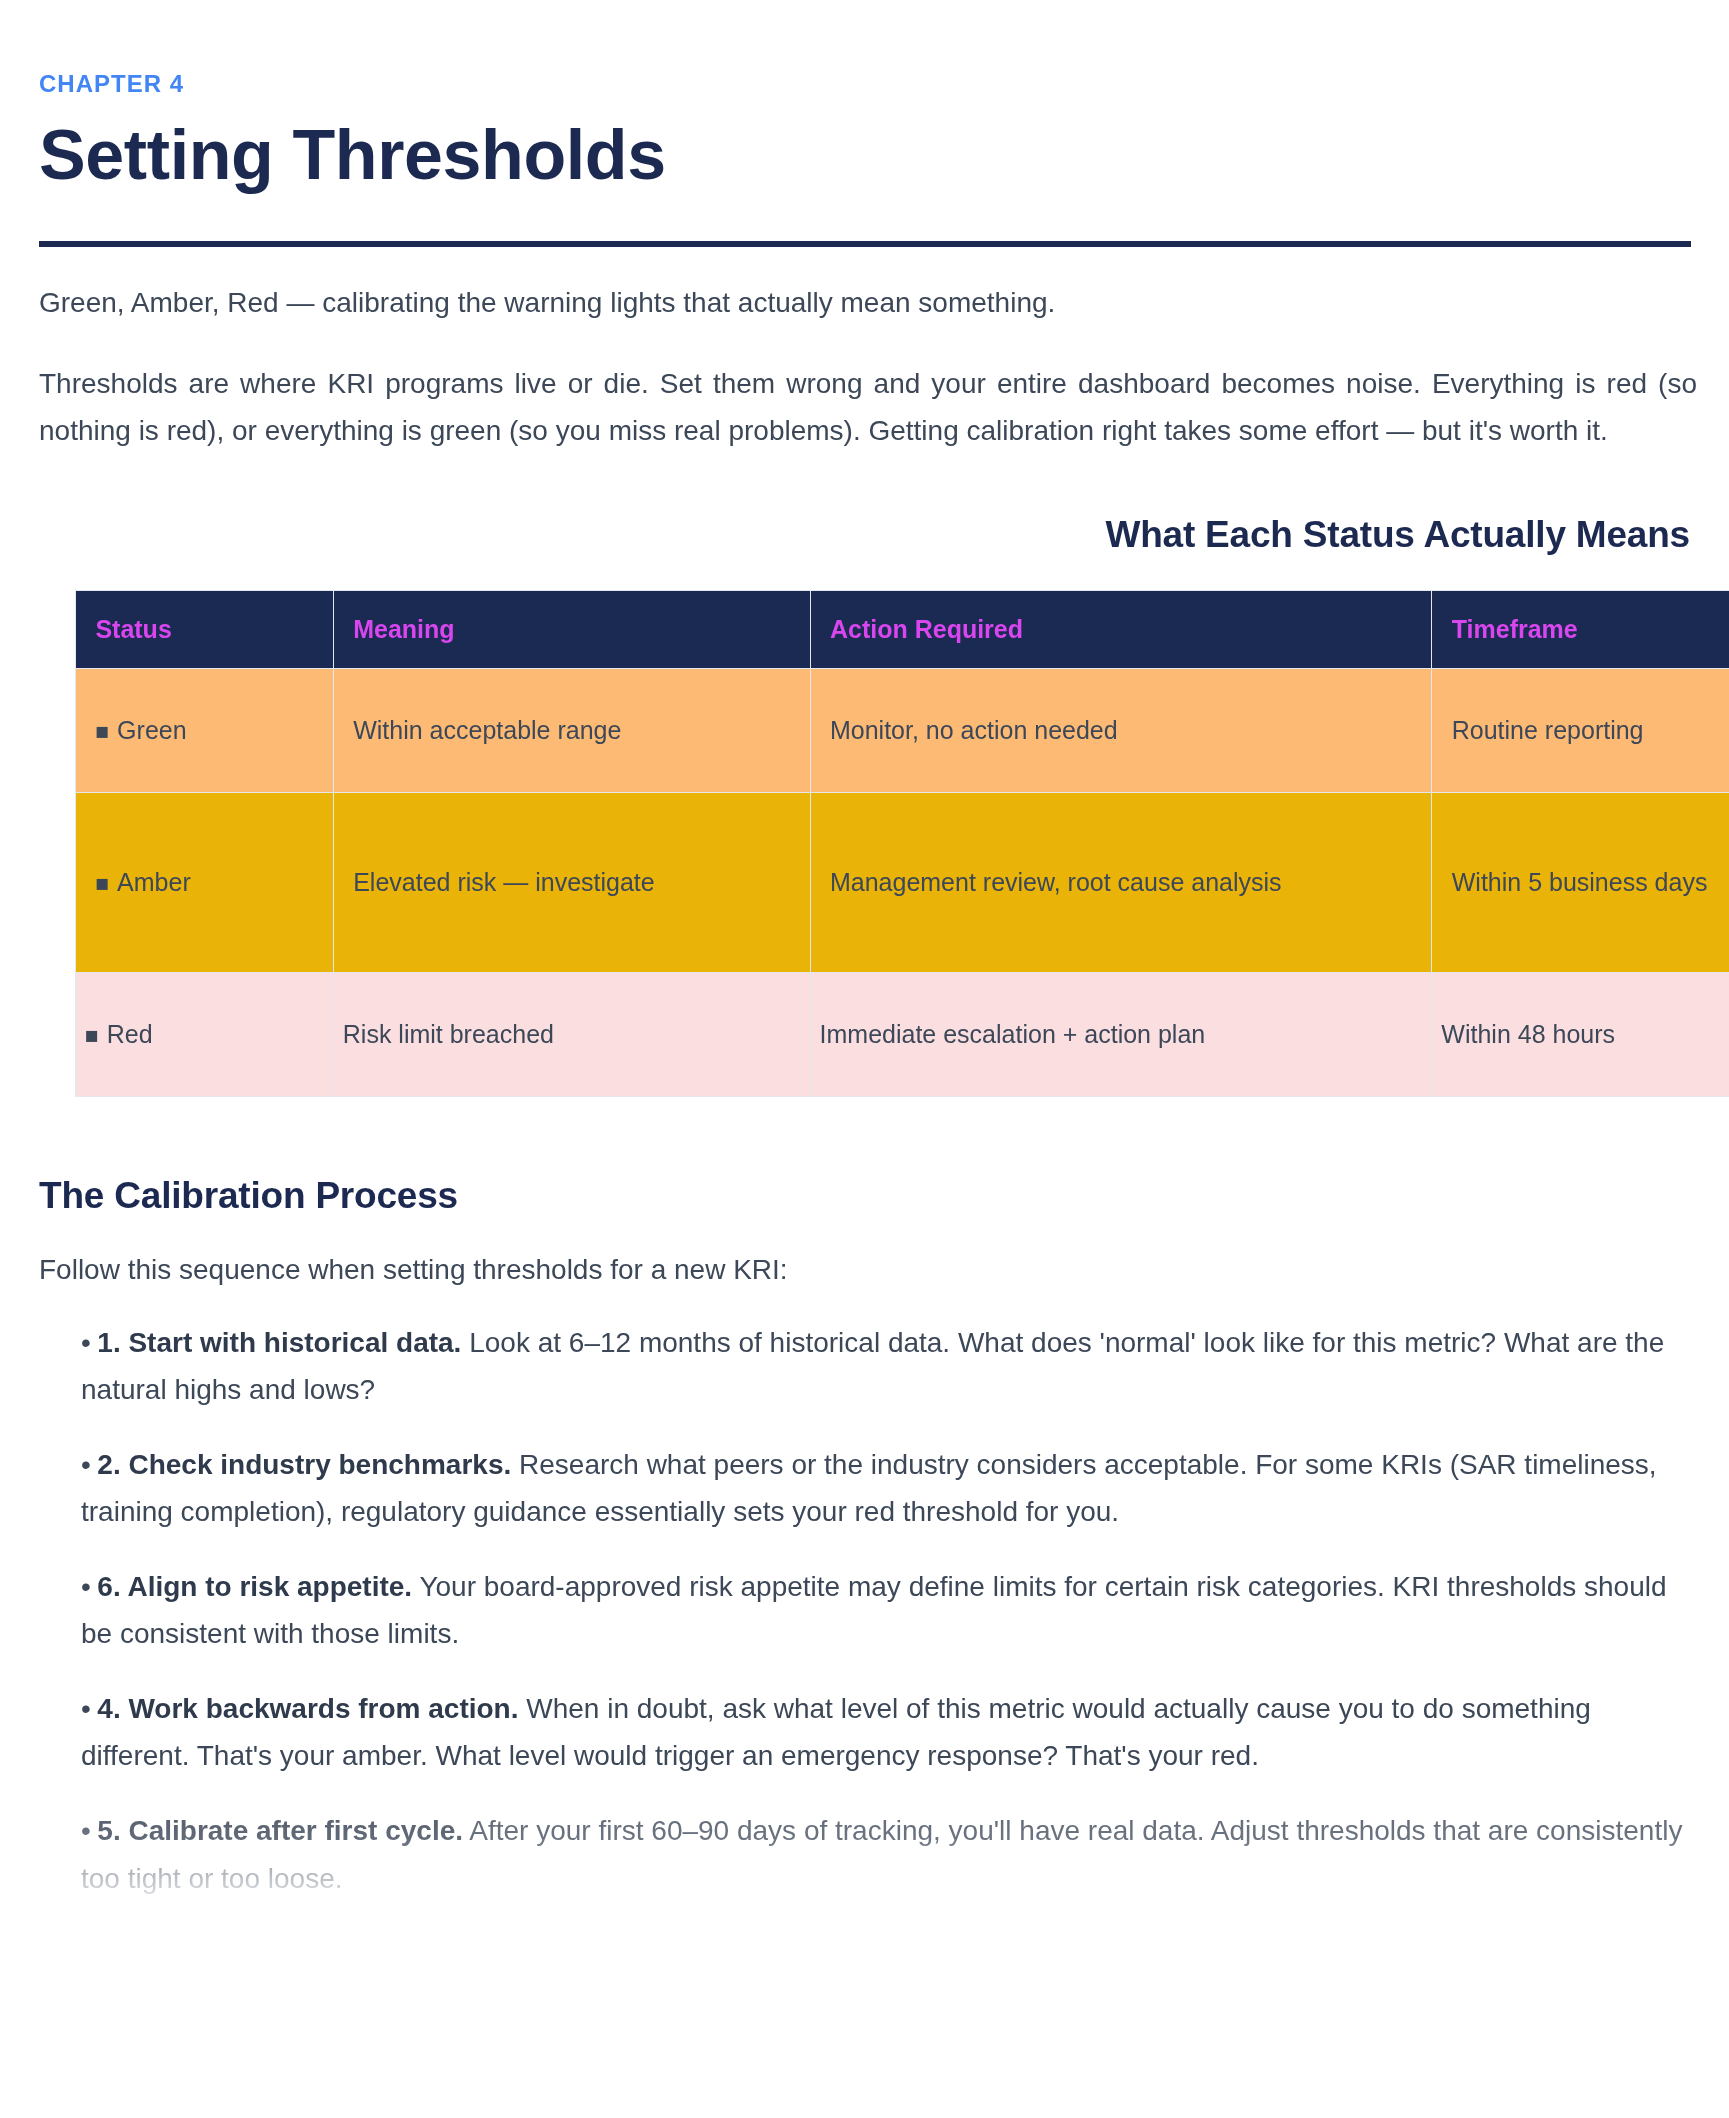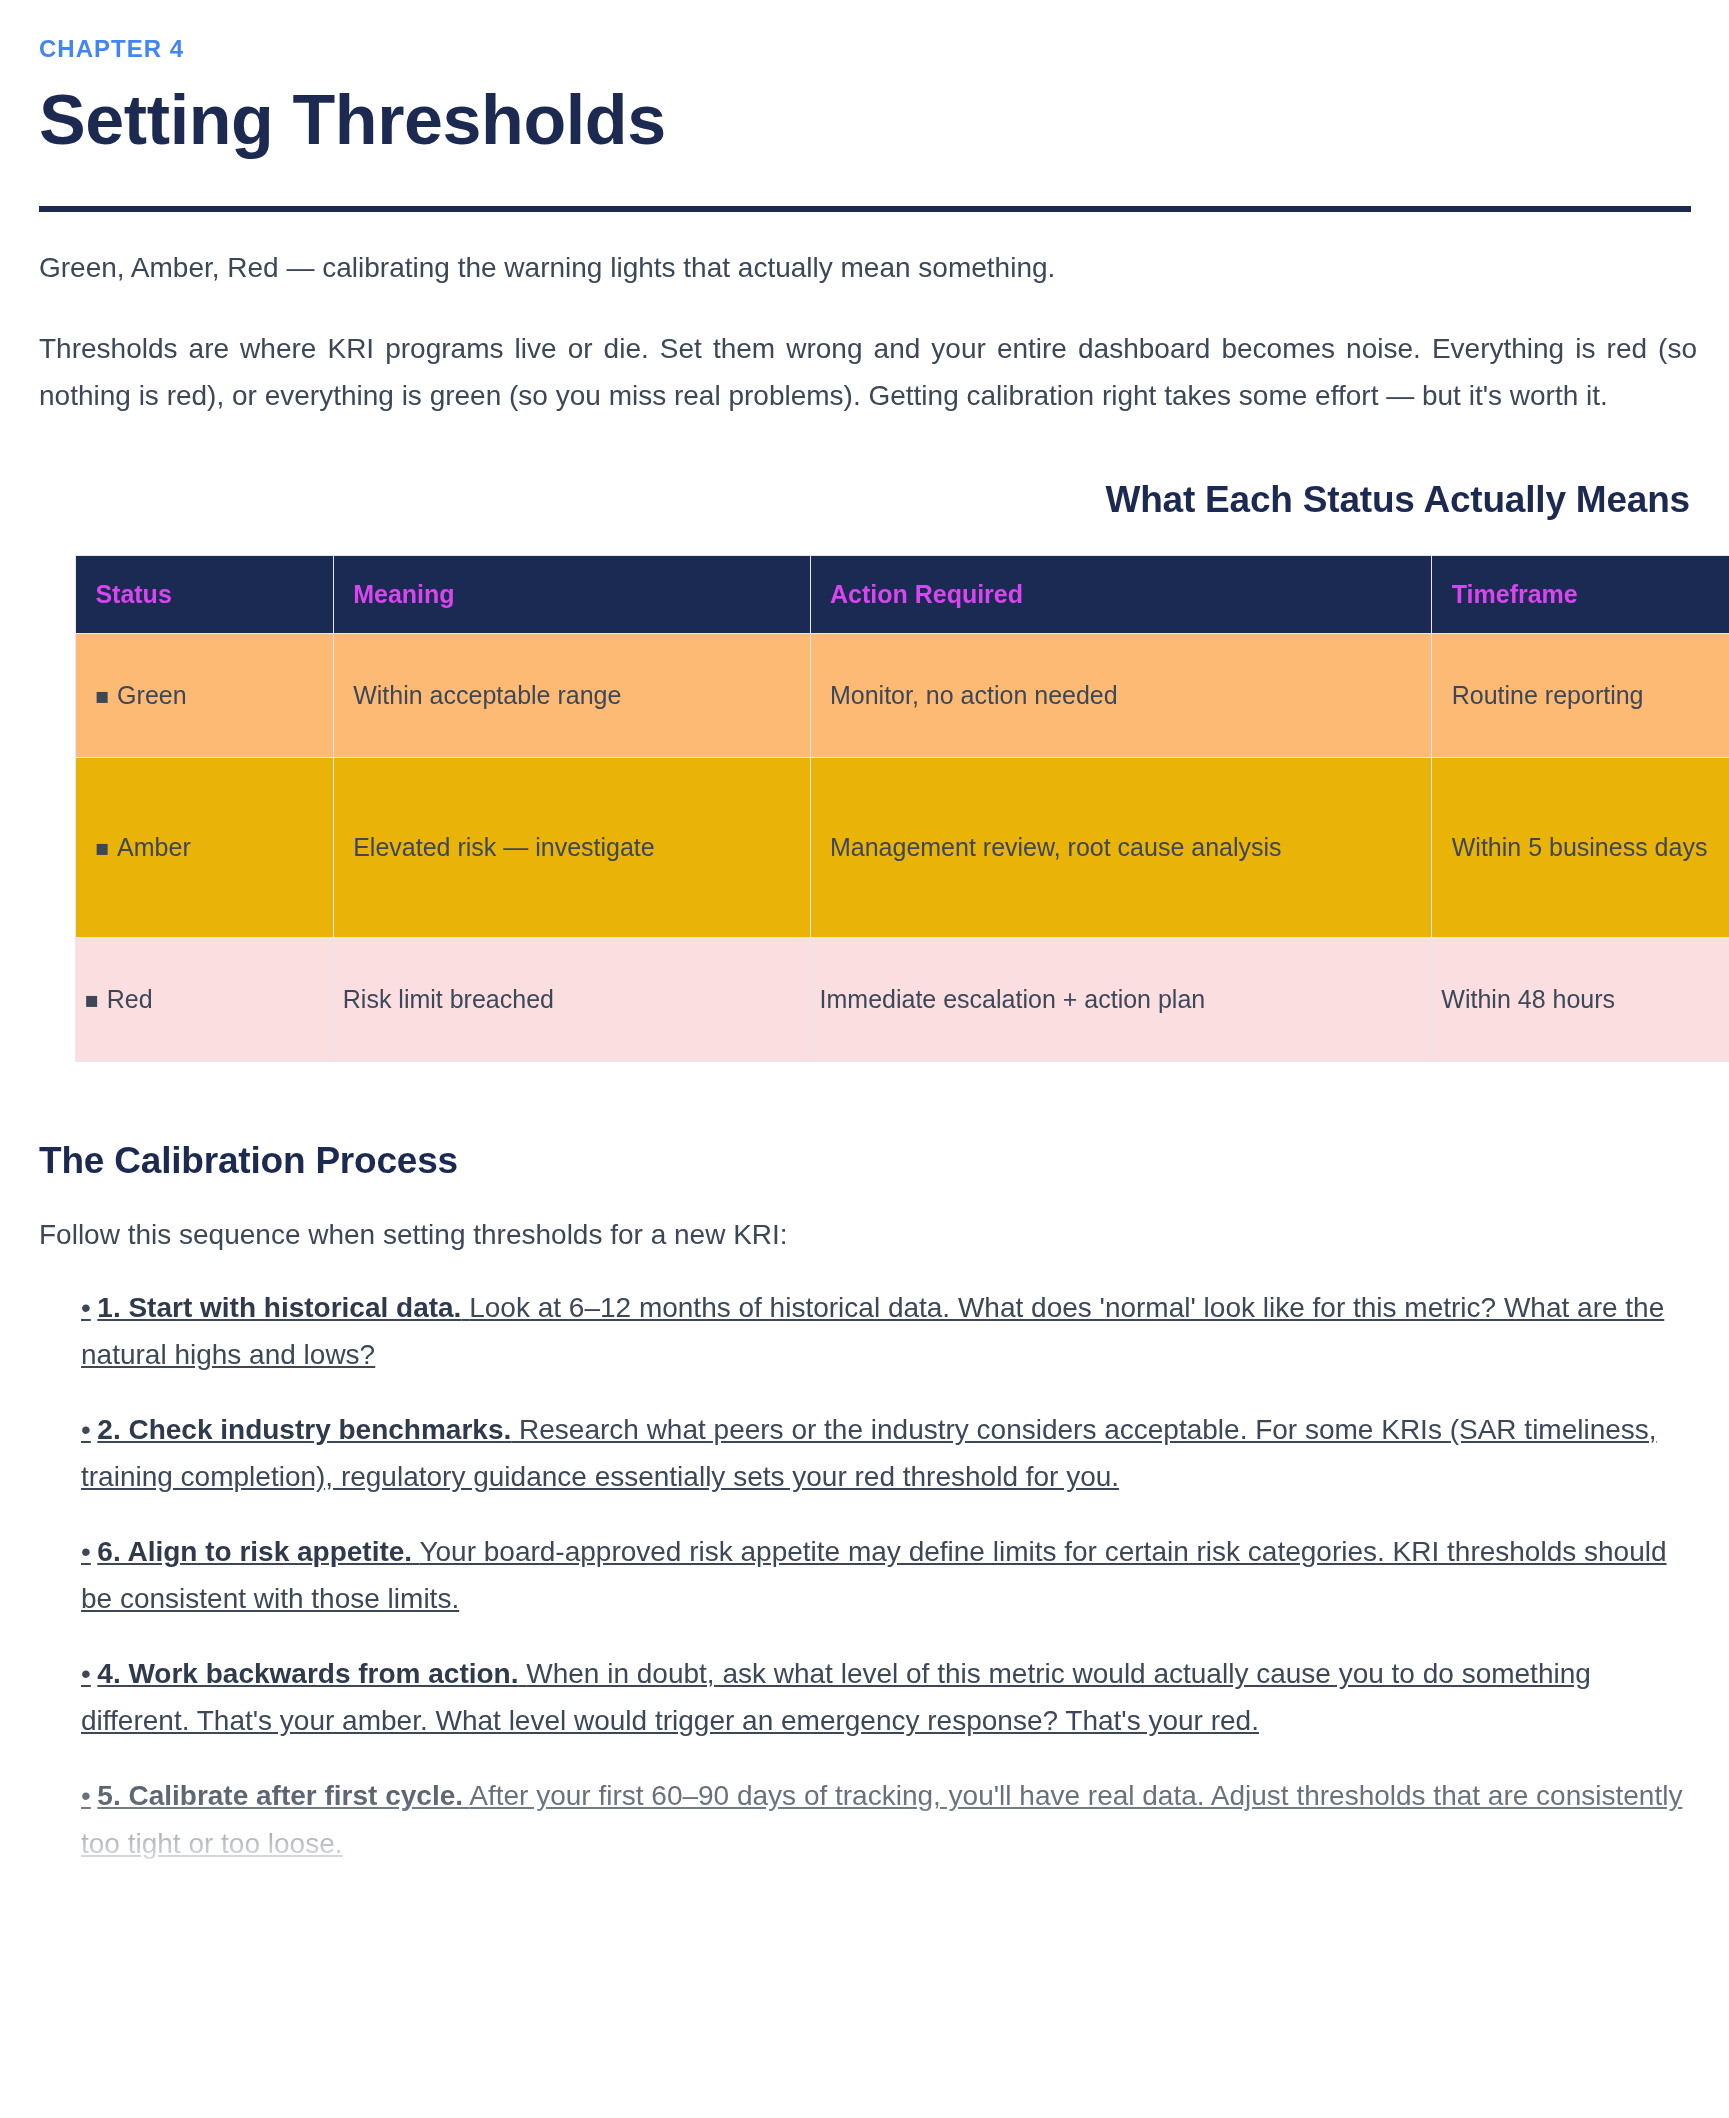--- a/index.html
+++ b/index.html
@@ -26,20 +26,21 @@
 
   
   .chapter-eyebrow {
     font-size: 24px;
     font-weight: bold;
     letter-spacing: 1px;
     color: #4285F4;
     padding-top: 36px;
     line-height: 1.1;
     font-stretch: condensed;
+    margin-top: 35px;
   }
   .page-title {
     font-size: 70px;
     font-weight: bold;
     color: #1C2951;
     letter-spacing: -0.4px;
     margin-top: 21px;
     line-height: 1.08;
     font-stretch: condensed;
   }
@@ -126,21 +127,20 @@
   
   .calib-lede {
     font-size: 28px;
     line-height: 1.55;
     color: #3c4757;
     margin-top: 24px;
   }
   .steps {
     margin-top: 24px;
     padding-left: 42px;
-    text-decoration: underline;
   }
   .step {
     font-size: 28px;
     line-height: 1.68;
     color: #3c4757;
     margin-top: 24px;
     width: 1618px;
   }
   .step .bullet { margin-right: 6.5px; }
   .step b { color: #2f3a4c; }

